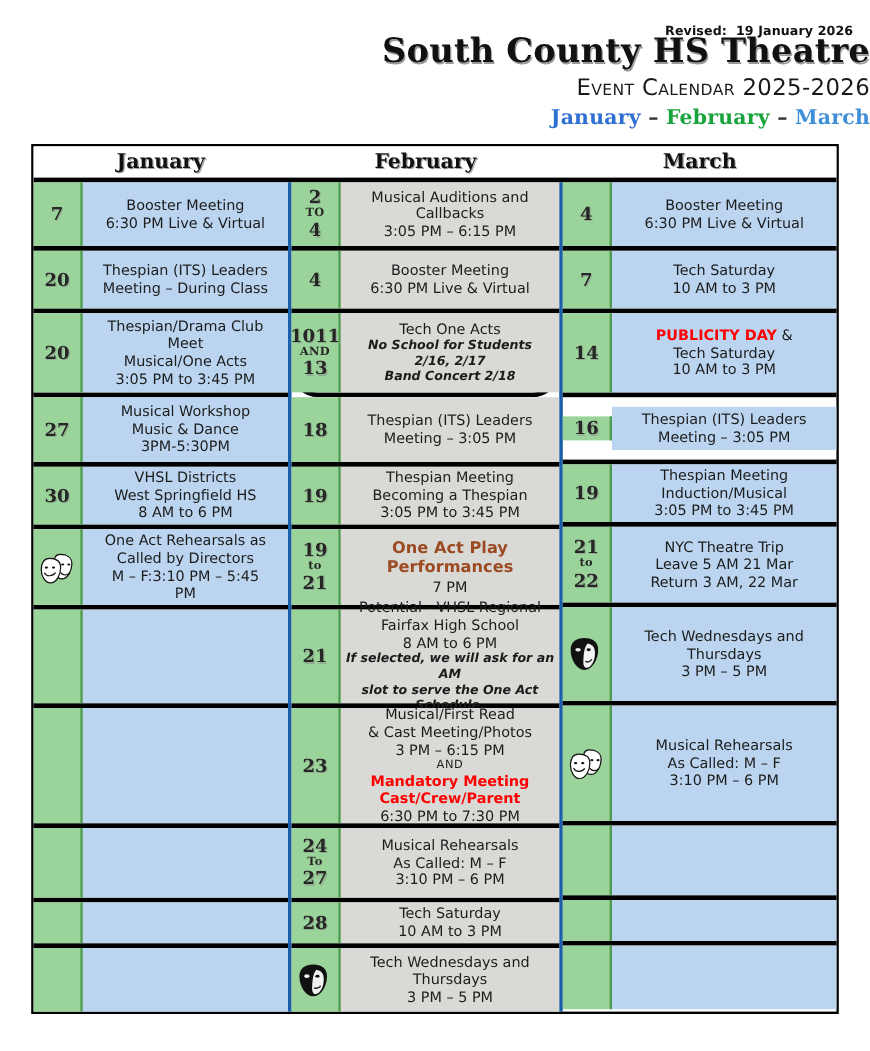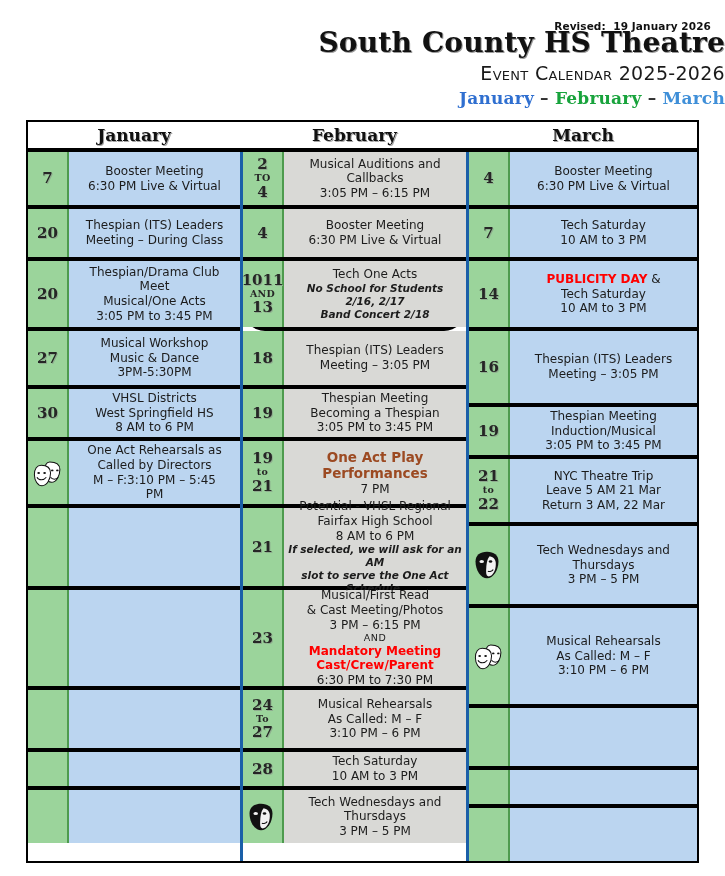--- a/index.html
+++ b/index.html
@@ -475,21 +475,21 @@
             <div class="daynum"><span>14</span></div>
           </div>
           <div class="evcell blue">
             <div class="evtext">
               <div><span class="red">PUBLICITY DAY</span> &amp;</div>
               <div>Tech Saturday</div>
               <div>10 AM to 3 PM</div>
             </div>
           </div>
         </div>
-        <div class="row" style="height: 76px;">
+        <div class="row" style="height: 56px; align-items: center;">
           <div class="daycell">
             <div class="daynum"><span>16</span></div>
           </div>
           <div class="evcell blue">
             <div class="evtext">
               <div>Thespian (ITS) Leaders</div>
               <div>Meeting – 3:05 PM</div>
             </div>
           </div>
         </div>

